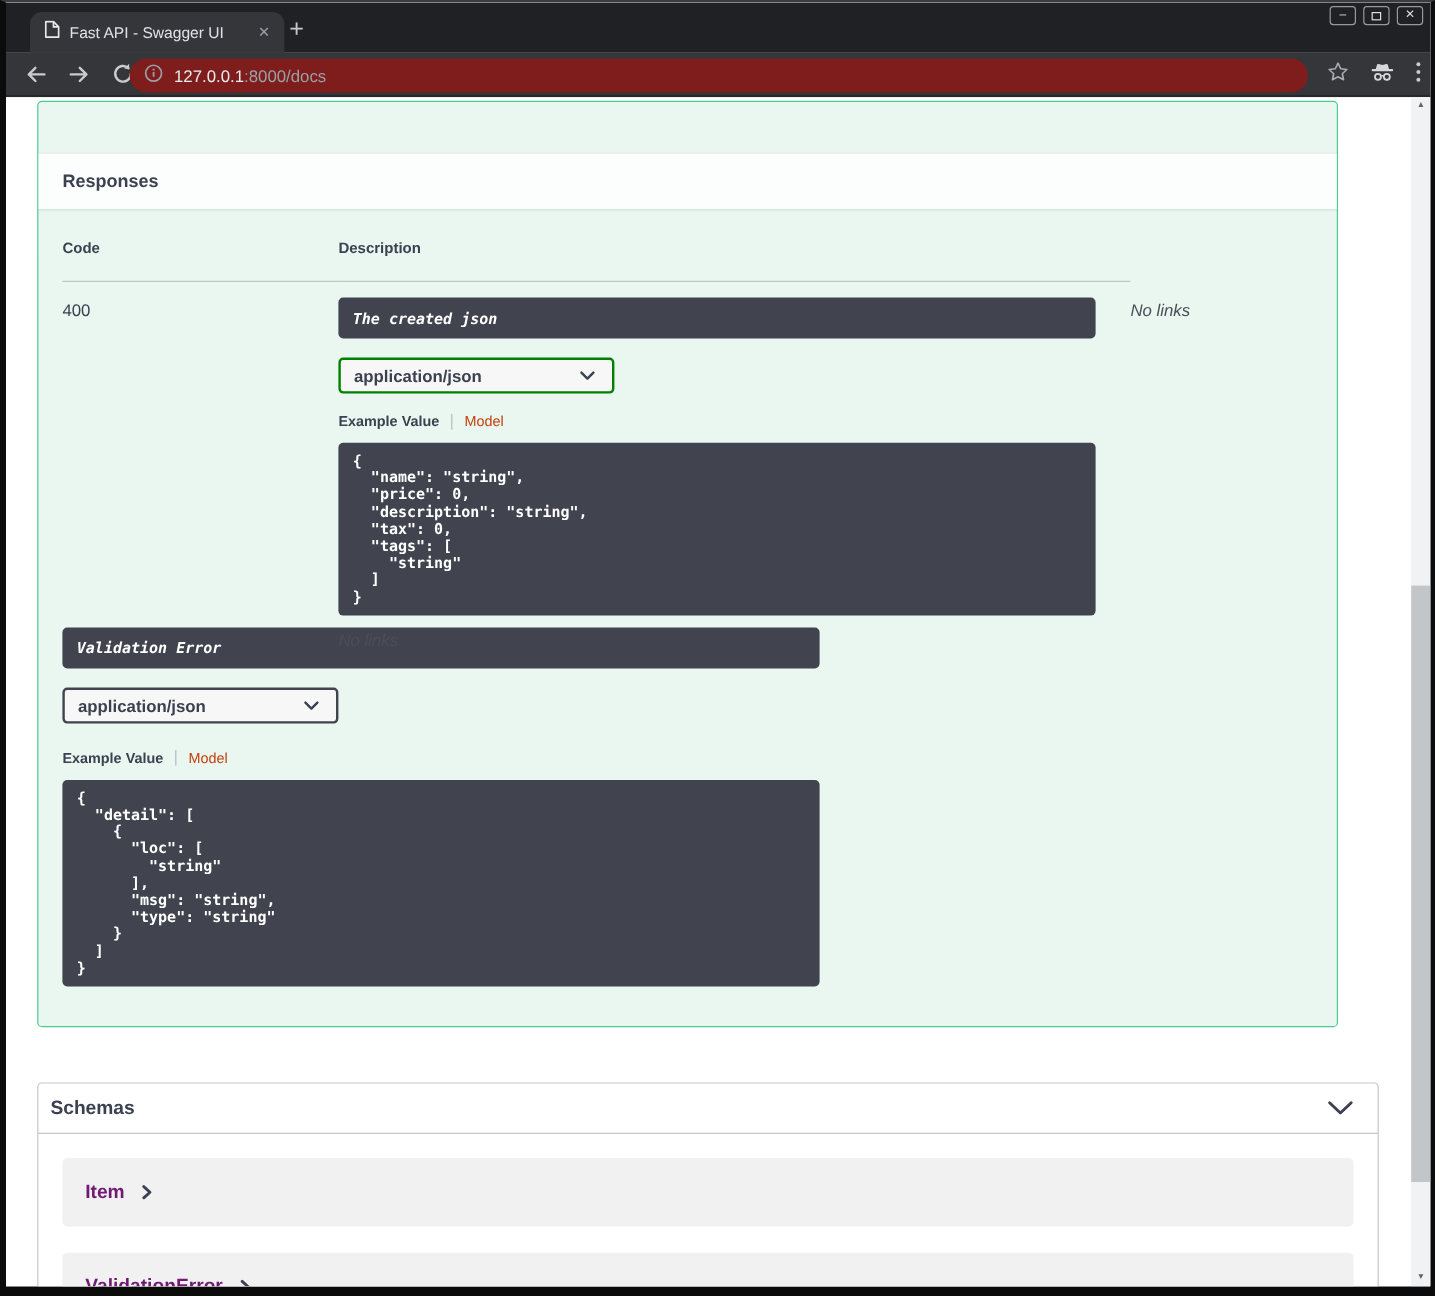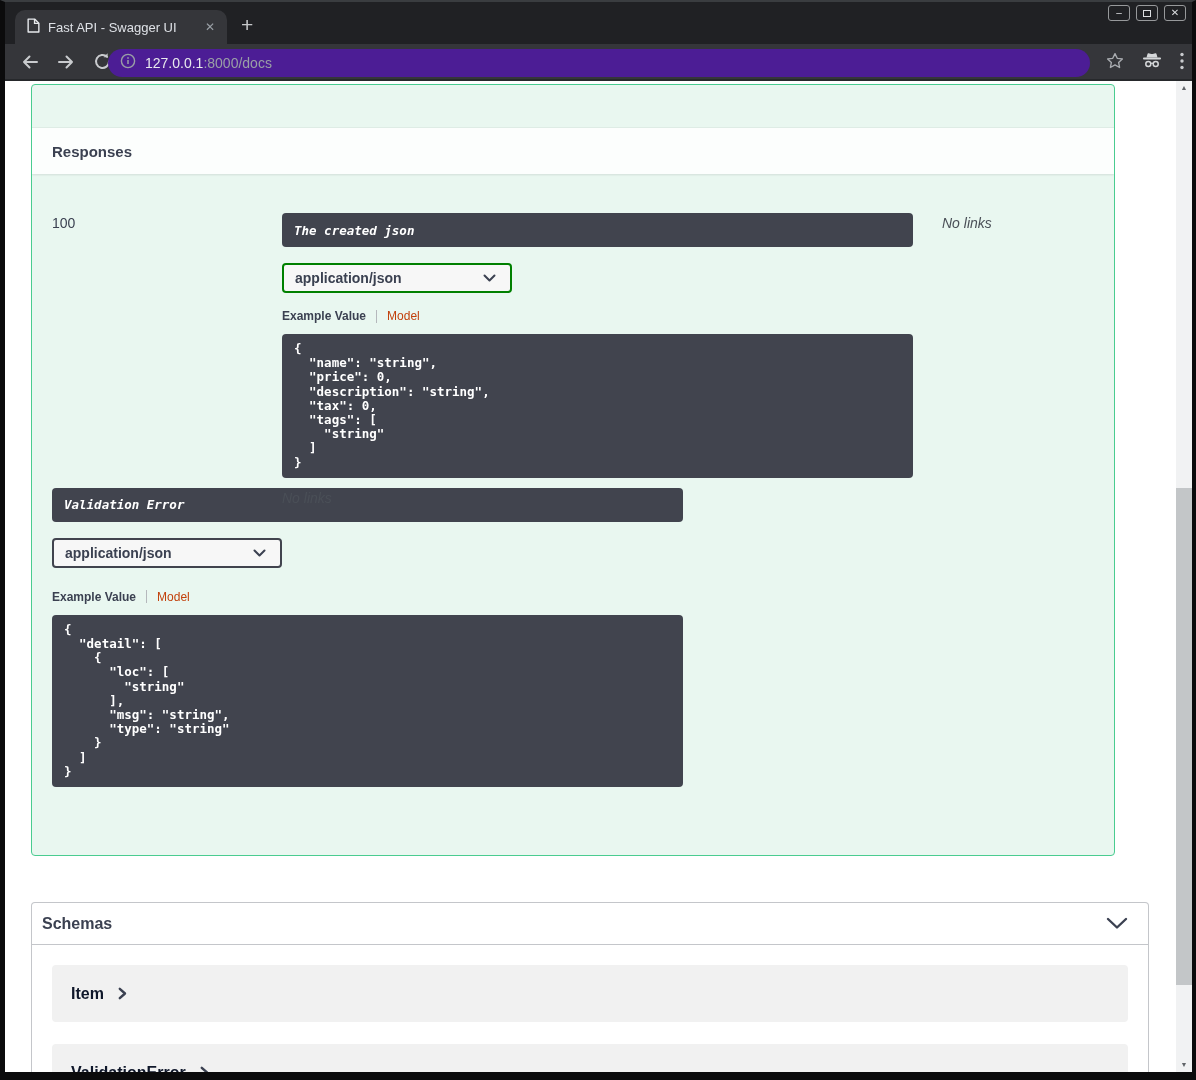--- a/index.html
+++ b/index.html
@@ -9,21 +9,21 @@
   .window {
     position:relative; width:1196px; height:1080px;
     border-left:5px solid #0b0b0c; border-right:4px solid #0b0b0c;
     border-bottom:8px solid #0b0b0c; border-top:2px solid #3a3d40;
     background:#fff; overflow:hidden;
   }
 
   
   .tabbar { position:relative; height:42px; background:#202124; }
   .tab {
-    position:absolute; left:10px; top:8px; width:212px; height:34px;
+    position:absolute; left:20px; top:8px; width:212px; height:34px;
     background:#35363a; border-radius:10px 10px 0 0;
     display:flex; align-items:center; padding:0 8px 0 12px; gap:8px;
   }
   .tab-title { color:#dee1e6; font-size:13px; flex:1; white-space:nowrap; overflow:hidden; }
   .tab-close { color:#9aa0a6; font-size:12px; padding:0 4px; cursor:default; }
   .newtab-btn { position:absolute; left:236px; top:12px; color:#c6c8ca; font-size:21px; line-height:21px; }
   .win-controls { position:absolute; right:6px; top:3px; display:flex; gap:6px; }
   .win-btn {
     width:22px; height:16px; border:1px solid #97999b; border-radius:3px;
     color:#dcdee0; font-size:10px; line-height:14px; text-align:center; background:#202124;
@@ -32,21 +32,21 @@
   .max-glyph { width:8px; height:7px; border:1.4px solid #dcdee0; display:inline-block; }
 
   
   .toolbar {
     position:relative; height:37px; background:#35363a; border-bottom:2px solid #26282b;
     display:flex; align-items:center; padding:0 10px; gap:6px;
   }
   .nav-ico { width:30px; height:28px; display:flex; align-items:center; justify-content:center; }
   .omnibox {
     position:absolute; left:103px; top:5px; width:982px; height:28px;
-    background:#4c1d95; border-radius:14px; display:flex; align-items:center; padding:0 12px; gap:9px;
+    background:#7f1d1d; border-radius:14px; display:flex; align-items:center; padding:0 12px; gap:9px;
   }
   .url-text { font-size:14px; white-space:nowrap; }
   .url-host { color:#e8eaed; }
   .url-rest { color:#9aa0a6; }
   .right-icos { position:absolute; right:8px; top:0; height:37px; display:flex; align-items:center; gap:18px; }
 
   
   .content { position:relative; height:991px; background:#fff; overflow:hidden; }
 
   
@@ -120,21 +120,21 @@
   .schemas-header {
     height:42px; border-bottom:1px solid rgba(59,65,81,.3);
     display:flex; align-items:center; justify-content:space-between; padding:0 20px 0 10px;gap:36px;
   }
   .schemas-title { font-size:16px; font-weight:bold; color:#3b4151; }
   .schemas-body { padding:20px; }
   .model-card {
     width:1076px; height:57px; background:#f1f1f1; border-radius:4px;
     display:flex; align-items:center; padding:0 19px; gap:14px; margin-bottom:22px;
   }
-  .model-name { font-size:16px; font-weight:bold; color:#0f172a; }
+  .model-name { font-size:16px; font-weight:bold; color:#701a75; }
 </style>
 </head>
 <body>
 
 <div class="window">
 
   <div class="tabbar">
     <div class="tab">
       <span>
         <svg width="13" height="15" viewBox="0 0 12 14">
@@ -210,24 +210,26 @@
   <div class="content">
 
     <div class="opblock">
       <div class="opblock-spacer"></div>
       <div class="section-header">
         <span class="section-title">Responses</span>
       </div>
 
       <div class="rtable">
         <div class="rhead">
+          <div>Code</div>
+          <div>Description</div>
         </div>
 
         <div class="rrow row-200">
-          <div class="rcode">100</div>
+          <div class="rcode">400</div>
           <div>
             <div class="desc-box">
               <span>The created json</span>
             </div>
             <div class="media-select sel-green">
               <span>application/json</span>
               <svg width="13" height="8" viewBox="0 0 13 8">
                   <path d="M1.5 1.5L6.5 6.5L11.5 1.5" fill="none" stroke="#3b4151" stroke-width="2" stroke-linecap="round" stroke-linejoin="round"></path>
                 </svg>
             </div>

